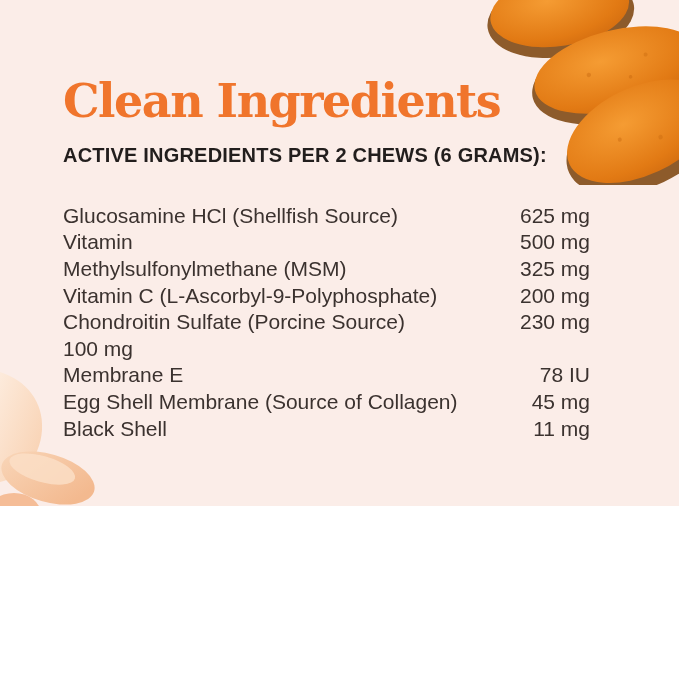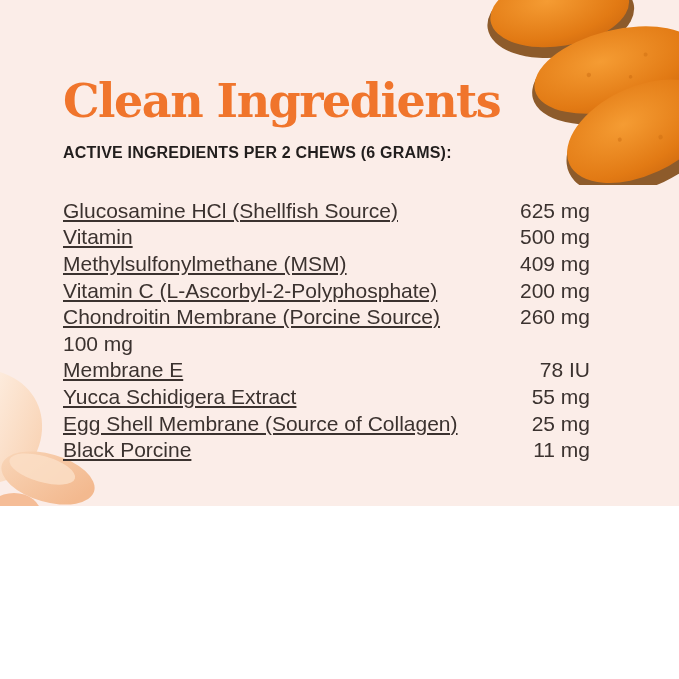--- a/index.html
+++ b/index.html
@@ -35,38 +35,38 @@
     font-size:46px;
     line-height:1.12;
     letter-spacing:-1.5px;
     color:var(--accent);
     white-space:nowrap;
   }
   h2.subtitle{
     margin:15px 0 2px 0;
     font-family:"Liberation Sans",sans-serif;
     font-weight:bold;
-    font-size:16px;
+    font-size:20px;
     line-height:1.25;
     letter-spacing:0.2px;
     color:var(--heading);
     white-space:nowrap;
   }
   .list{
     margin-top:35px;
   }
   .row{
     display:flex;
     justify-content:space-between;
     align-items:center;
     height:26.6px;
     font-size:21px;
     color:var(--text);
   }
-  .row .name{white-space:nowrap;text-decoration:underline;}
+  .row .name{white-space:nowrap;}
   .row .amount{white-space:nowrap;text-align:left;}
 </style>
 </head>
 <body>
 
 <div class="canvas">
 
   <svg class="img turmeric" width="200" height="185" viewBox="0 0 200 185" aria-hidden="true">
     <defs>
       <radialGradient id="tg" cx="42%" cy="35%" r="75%">
@@ -152,44 +152,40 @@
       <div class="row">
         <span class="name">Glucosamine HCl (Shellfish Source)</span>
         <span class="amount">625 mg</span>
       </div>
       <div class="row">
         <span class="name">Vitamin</span>
         <span class="amount">500 mg</span>
       </div>
       <div class="row">
         <span class="name">Methylsulfonylmethane (MSM)</span>
-        <span class="amount">409 mg</span>
+        <span class="amount">325 mg</span>
       </div>
       <div class="row">
-        <span class="name">Vitamin C (L-Ascorbyl-2-Polyphosphate)</span>
+        <span class="name">Vitamin C (L-Ascorbyl-9-Polyphosphate)</span>
         <span class="amount">200 mg</span>
       </div>
       <div class="row">
-        <span class="name">Chondroitin Membrane (Porcine Source)</span>
-        <span class="amount">260 mg</span>
+        <span class="name">Chondroitin Sulfate (Porcine Source)</span>
+        <span class="amount">230 mg</span>
       </div>
       <div class="row">
         <span class="amount">100 mg</span>
       </div>
       <div class="row">
         <span class="name">Membrane E</span>
         <span class="amount">78 IU</span>
       </div>
       <div class="row">
-        <span class="name">Yucca Schidigera Extract</span>
-        <span class="amount">55 mg</span>
+        <span class="name">Egg Shell Membrane (Source of Collagen)</span>
+        <span class="amount">45 mg</span>
       </div>
       <div class="row">
-        <span class="name">Egg Shell Membrane (Source of Collagen)</span>
-        <span class="amount">25 mg</span>
-      </div>
-      <div class="row">
-        <span class="name">Black Porcine</span>
+        <span class="name">Black Shell</span>
         <span class="amount">11 mg</span>
       </div>
     </div>
   </div>
 </div>
 
 </body></html>

